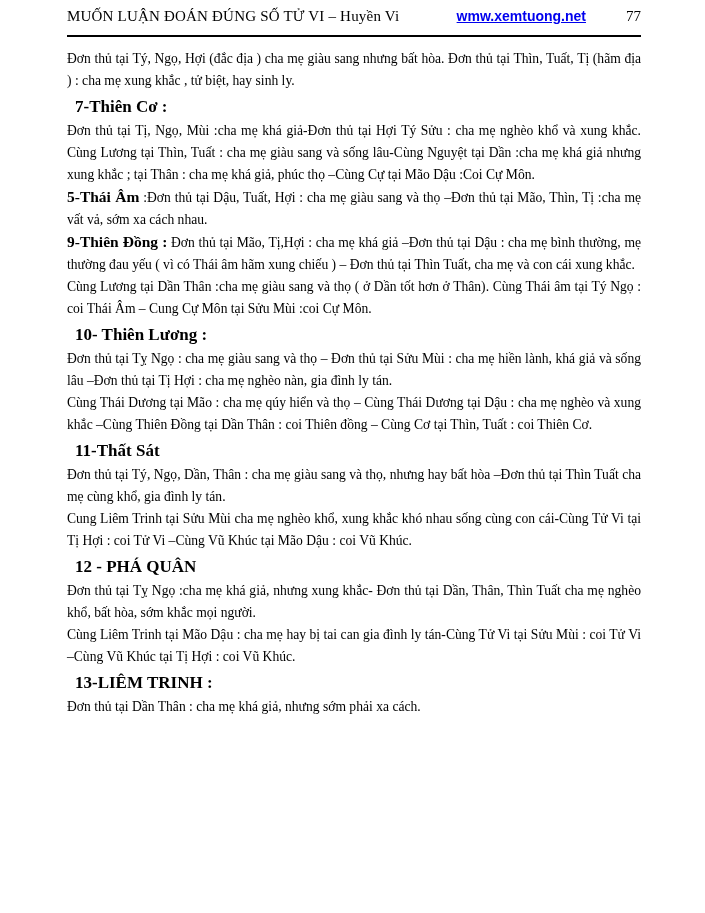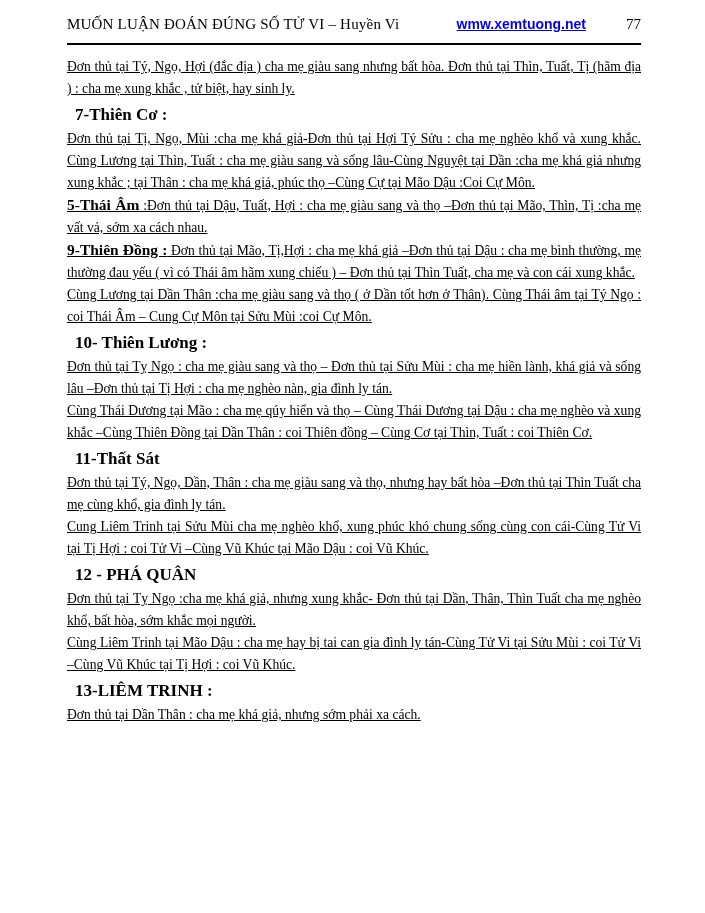--- a/index.html
+++ b/index.html
@@ -11,21 +11,21 @@
     width: 705px;
     height: 913px;
     overflow: hidden;
     color: #000000;
     font-family: "Liberation Serif", serif;
   }
   .page {
     box-sizing: border-box;
     width: 705px;
     height: 913px;
-    padding: 12px 64px 0 67px;
+    padding: 4px 64px 0 67px;
   }
   
   .hdr {
     display: flex;
     align-items: baseline;
     padding-top: 4px;
   }
   .hdr-title {
     flex: 1 1 auto;
     font-family: "Liberation Serif", serif;
@@ -53,21 +53,20 @@
   }
   
   .content {
     margin-top: 11px;
     font-size: 13.6px;
     line-height: 22px;
     text-align: justify;
   }
   .content p {
     margin: 0;
-    text-decoration: underline;
   }
   .content h2 {
     font-size: 17px;
     line-height: 25px;
     margin: 2px 0 1px 8px;
     font-weight: bold;
     text-align: left;
   }
   .runin-lead {
     font-weight: bold;
@@ -98,21 +97,21 @@
 
     <p><span class="runin-lead">9-Thiên Đồng :</span><span> Đơn thủ tại Mão, Tị,Hợi : cha mẹ khá giả –Đơn thủ tại Dậu : cha mẹ bình thường, mẹ thường đau yếu ( vì có Thái âm hãm xung chiếu ) – Đơn thủ tại Thìn Tuất, cha mẹ và con cái xung khắc.</span></p>
     <p>Cùng Lương tại Dần Thân :cha mẹ giàu sang và thọ ( ở Dần tốt hơn ở Thân). Cùng Thái âm tại Tý Ngọ : coi Thái Âm – Cung Cự Môn tại Sửu Mùi :coi Cự Môn.</p>
 
     <h2>10- Thiên Lương :</h2>
     <p>Đơn thủ tại Tỵ Ngọ : cha mẹ giàu sang và thọ – Đơn thủ tại Sửu Mùi : cha mẹ hiền lành, khá giả và sống lâu –Đơn thủ tại Tị Hợi : cha mẹ nghèo nàn, gia đình ly tán.</p>
     <p>Cùng Thái Dương tại Mão : cha mẹ qúy hiển và thọ – Cùng Thái Dương tại Dậu : cha mẹ nghèo và xung khắc –Cùng Thiên Đồng  tại Dần Thân : coi Thiên đồng – Cùng Cơ tại Thìn, Tuất : coi Thiên Cơ.</p>
 
     <h2>11-Thất Sát</h2>
     <p>Đơn thủ tại Tý, Ngọ, Dần, Thân : cha mẹ giàu sang và thọ, nhưng hay bất hòa –Đơn thủ tại Thìn Tuất cha mẹ cùng khổ, gia đình ly tán.</p>
-    <p>Cung Liêm Trinh tại Sửu Mùi cha mẹ nghèo khổ, xung phúc khó chung sống cùng con cái-Cùng Tử Vi tại Tị  Hợi : coi Tử Vi –Cùng Vũ Khúc tại Mão Dậu : coi Vũ Khúc.</p>
+    <p>Cung Liêm Trinh tại Sửu Mùi cha mẹ nghèo khổ, xung khắc khó nhau sống cùng con cái-Cùng Tử Vi tại Tị  Hợi : coi Tử Vi –Cùng Vũ Khúc tại Mão Dậu : coi Vũ Khúc.</p>
 
     <h2>12 - PHÁ QUÂN</h2>
     <p>Đơn thủ tại Tỵ Ngọ :cha mẹ khá giả, nhưng xung khắc- Đơn thủ tại Dần, Thân, Thìn Tuất cha mẹ nghèo khổ, bất hòa, sớm khắc mọi người.</p>
     <p>Cùng Liêm Trinh tại Mão Dậu : cha mẹ hay bị tai can gia đình ly tán-Cùng Tử Vi tại Sửu Mùi : coi Tử Vi –Cùng Vũ Khúc tại Tị Hợi : coi Vũ Khúc.</p>
 
     <h2>13-LIÊM TRINH :</h2>
     <p>Đơn thủ tại Dần Thân : cha mẹ khá giả, nhưng sớm phải xa cách.</p>
 
   </div>
 </div>

